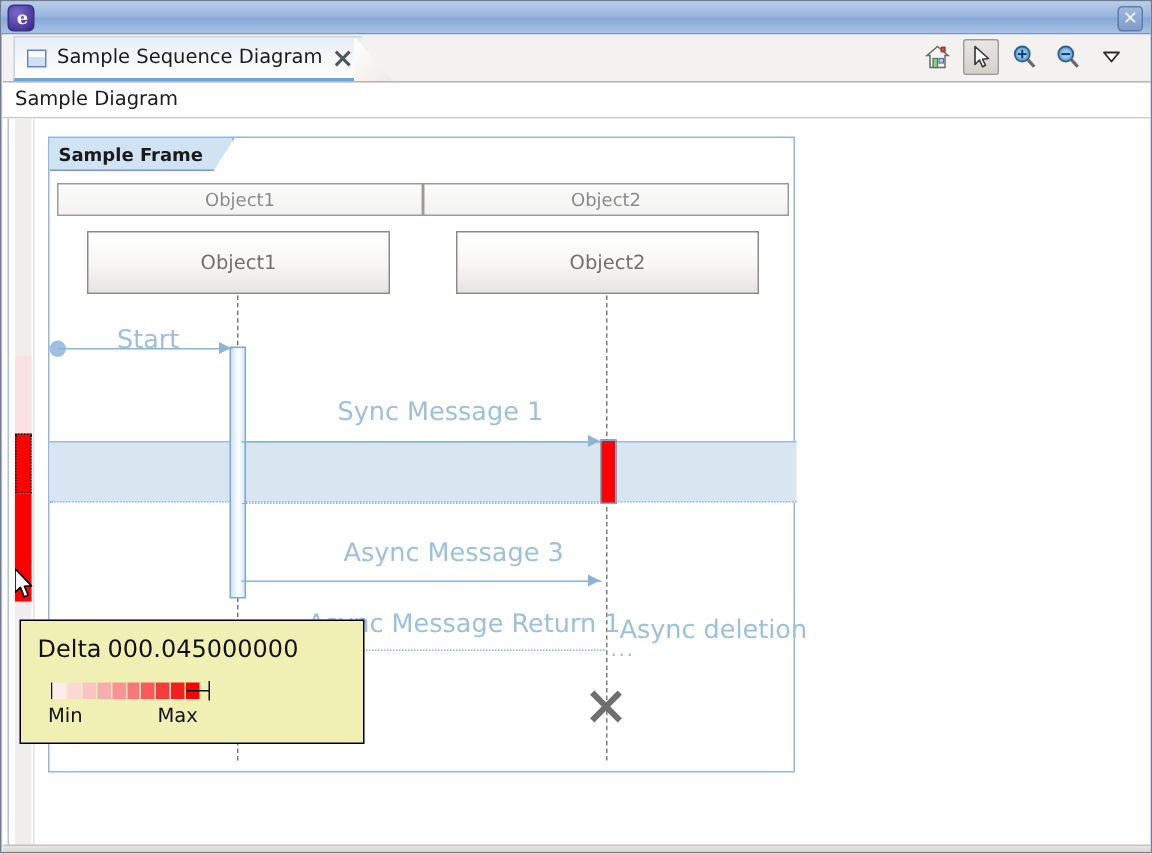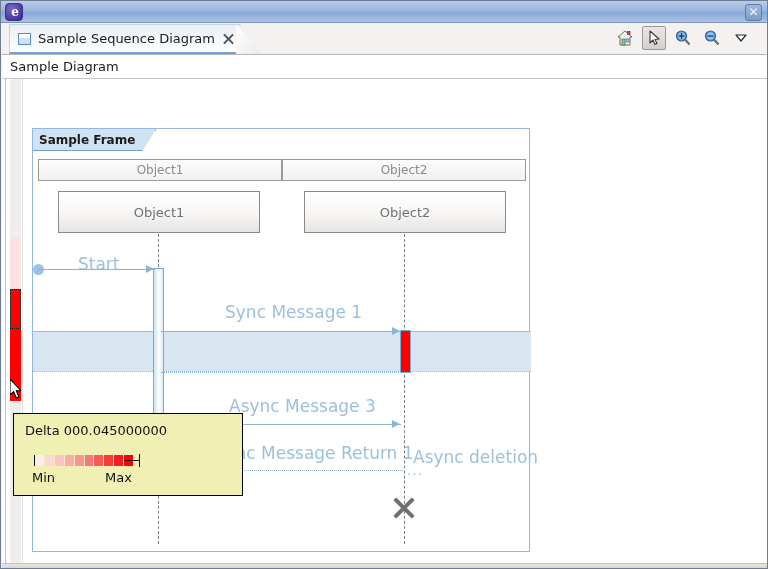--- a/index.html
+++ b/index.html
@@ -149,21 +149,20 @@
     position: absolute; left: 8px; top: 300px;
     width: 14px; height: 21px; pointer-events: none;
   }
 
   
   #frame {
     position: absolute; left: 30px; top: 12px;
     width: 498px; height: 424px;
     border: 1px solid #93b7dd;
     background: #ffffff;
-    margin-top: 37px;
   }
   #frame-label {
     position: absolute; left: 0; top: 0;
     height: 22px; padding: 0 20px 0 6px;
     background: #cfe3f3;
     border-right: 1px solid #6f9ec9;
     border-bottom: 1px solid #6f9ec9;
     font-size: 12px; font-weight: bold; color: #1a1a1a;
     line-height: 22px;
     clip-path: polygon(0 0, 100% 0, calc(100% - 14px) 100%, 0 100%);
@@ -255,21 +254,21 @@
 
   
   #tooltip {
     position: absolute; left: 11px; top: 334px;
     width: 230px; height: 83px;
     background: #f1f0b4;
     border: 1px solid #000000;
     padding: 9px 0 0 11px;
     z-index: 50;
   }
-  #tooltip-row { display: flex; align-items: baseline; gap: 4px; font-size: 13px; color: #111; }
+  #tooltip-row { display: flex; align-items: baseline; gap: 4px; font-size: 16px; color: #111; }
   #tt-gradient {
     position: absolute; left: 20px; top: 41px;
     width: 100px; height: 11px;
     display: flex;
     border-left: 1px solid #111;
   }
   #tt-gradient .seg { flex: 1; height: 11px; border-right: 1px solid #f1f0b4; }
   #tt-handle {
     position: absolute; left: 110px; top: 40px;
     width: 16px; height: 13px;

